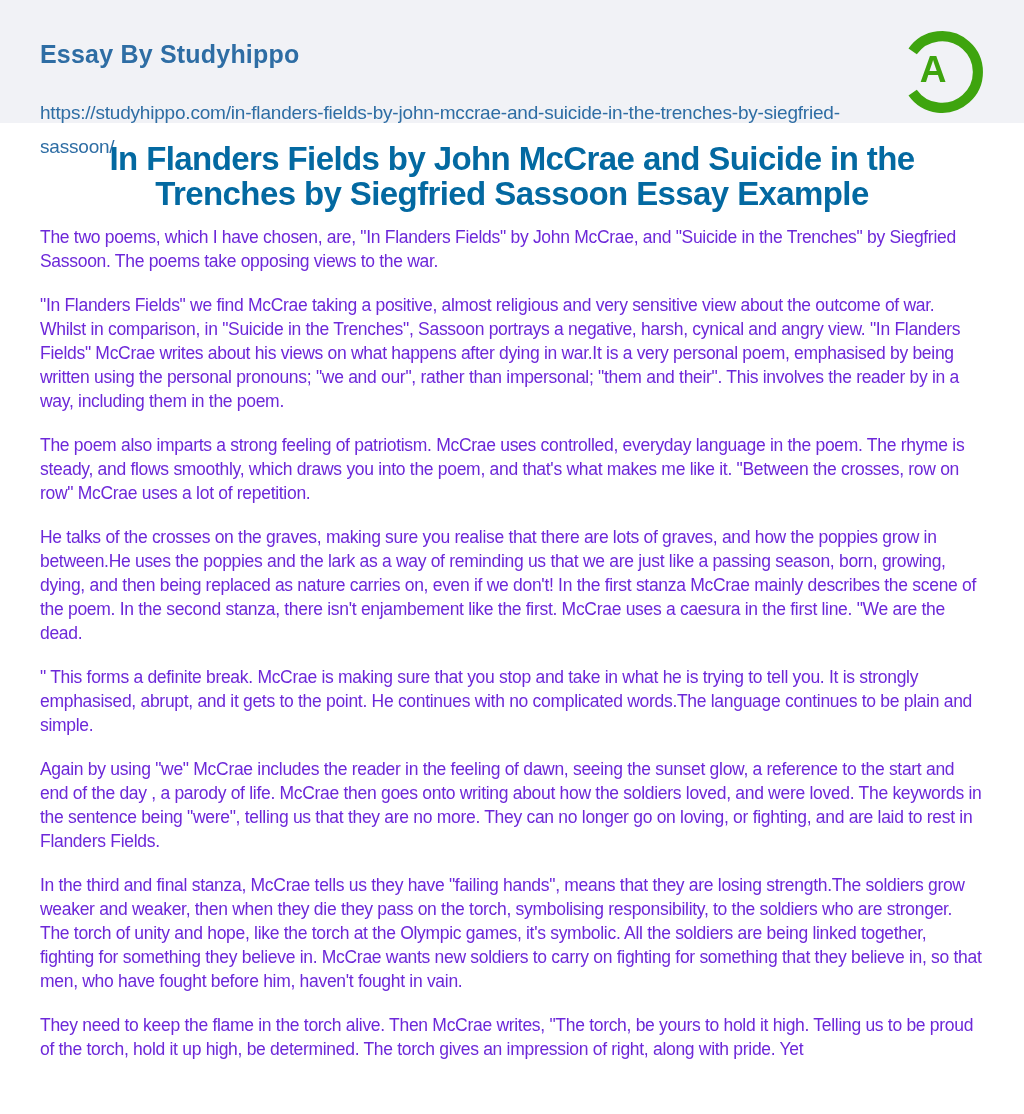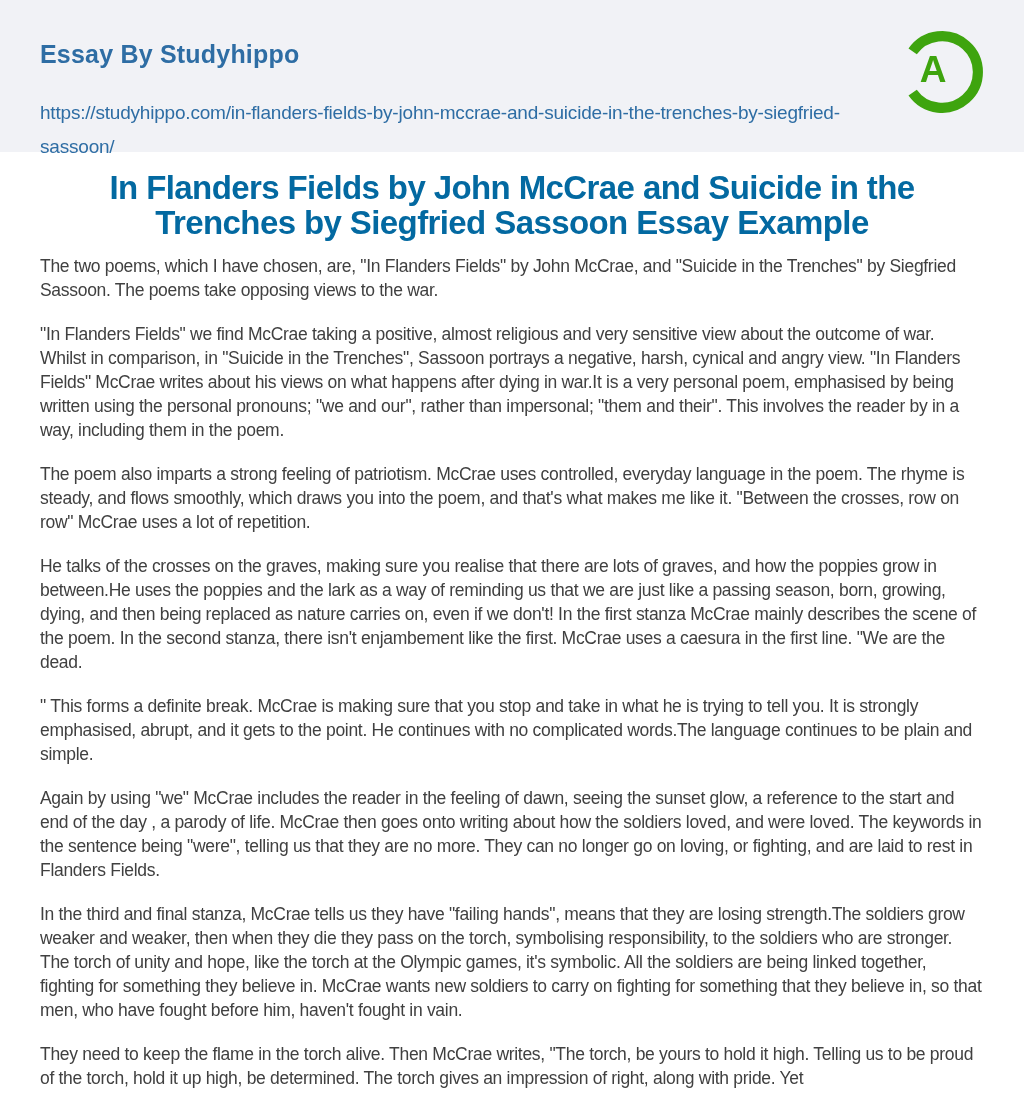--- a/index.html
+++ b/index.html
@@ -7,21 +7,21 @@
   body {
     width: 1024px;
     min-height: 1114px;
     font-family: "Liberation Sans", sans-serif;
     overflow-x: hidden;
   }
 
   
   .site-header {
     position: relative;
-    height: 152px;
+    height: 123px;
     background: #f1f2f6;
     padding: 40px 40px 0 40px;
   }
   .site-title {
     color: #2e6da4;
     font-size: 25px;
     line-height: 28px;
     font-weight: bold;
     letter-spacing: 0.2px;
   }
@@ -66,21 +66,21 @@
     margin: 0 auto 14px auto;
     text-align: center;
     color: #0369a1;
     font-size: 33px;
     line-height: 35px;
     font-weight: bold;
     letter-spacing: -0.6px;
   }
   .para {
     margin: 0 0 20px 0;
-    color: #404040;
+    color: #6d28d9;
     font-size: 17.5px;
     line-height: 24px;
     letter-spacing: -0.3px;
   }
 </style>
 </head>
 <body>
 
 <header class="site-header">
   <div class="site-title">Essay By Studyhippo</div>

